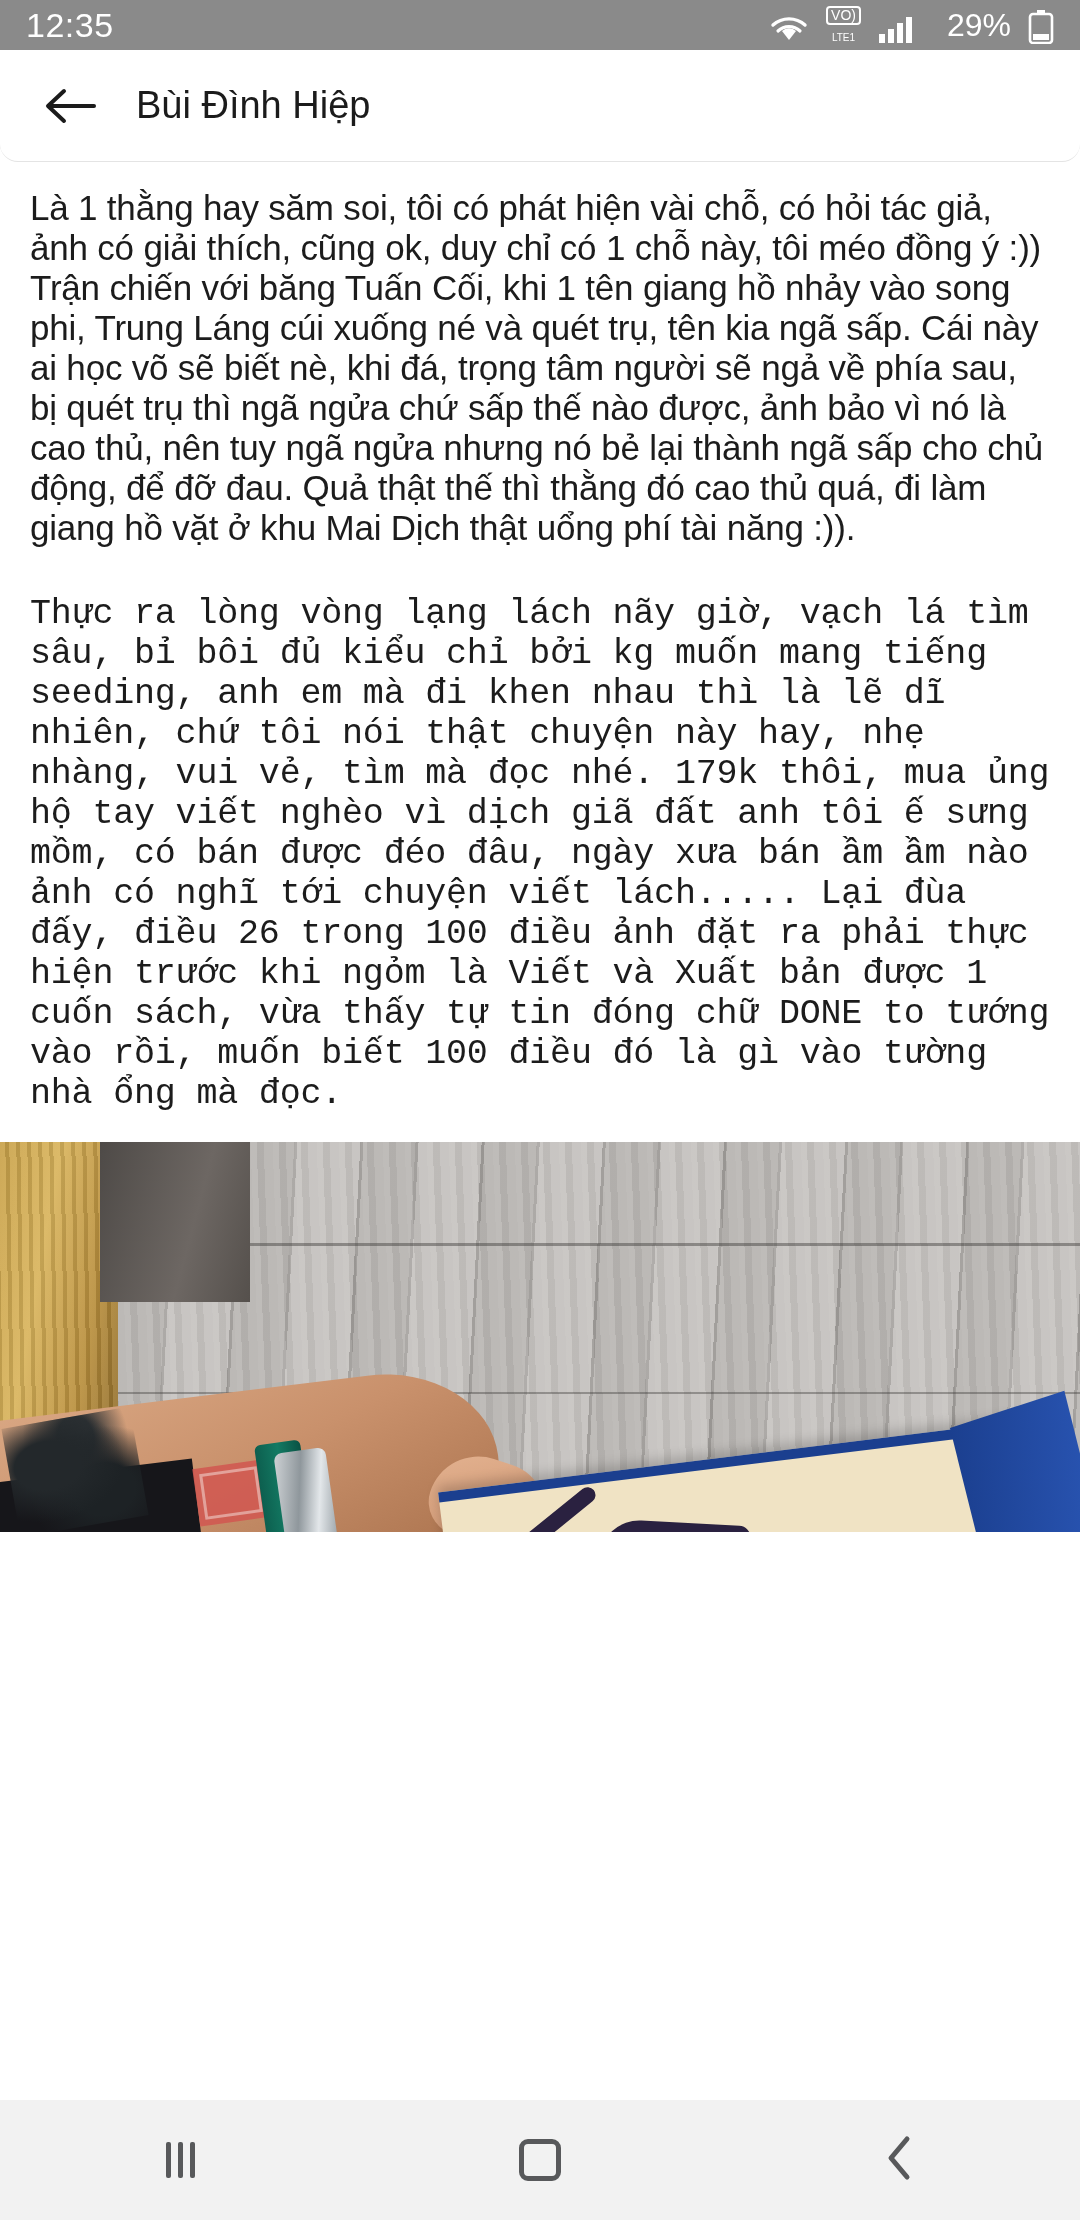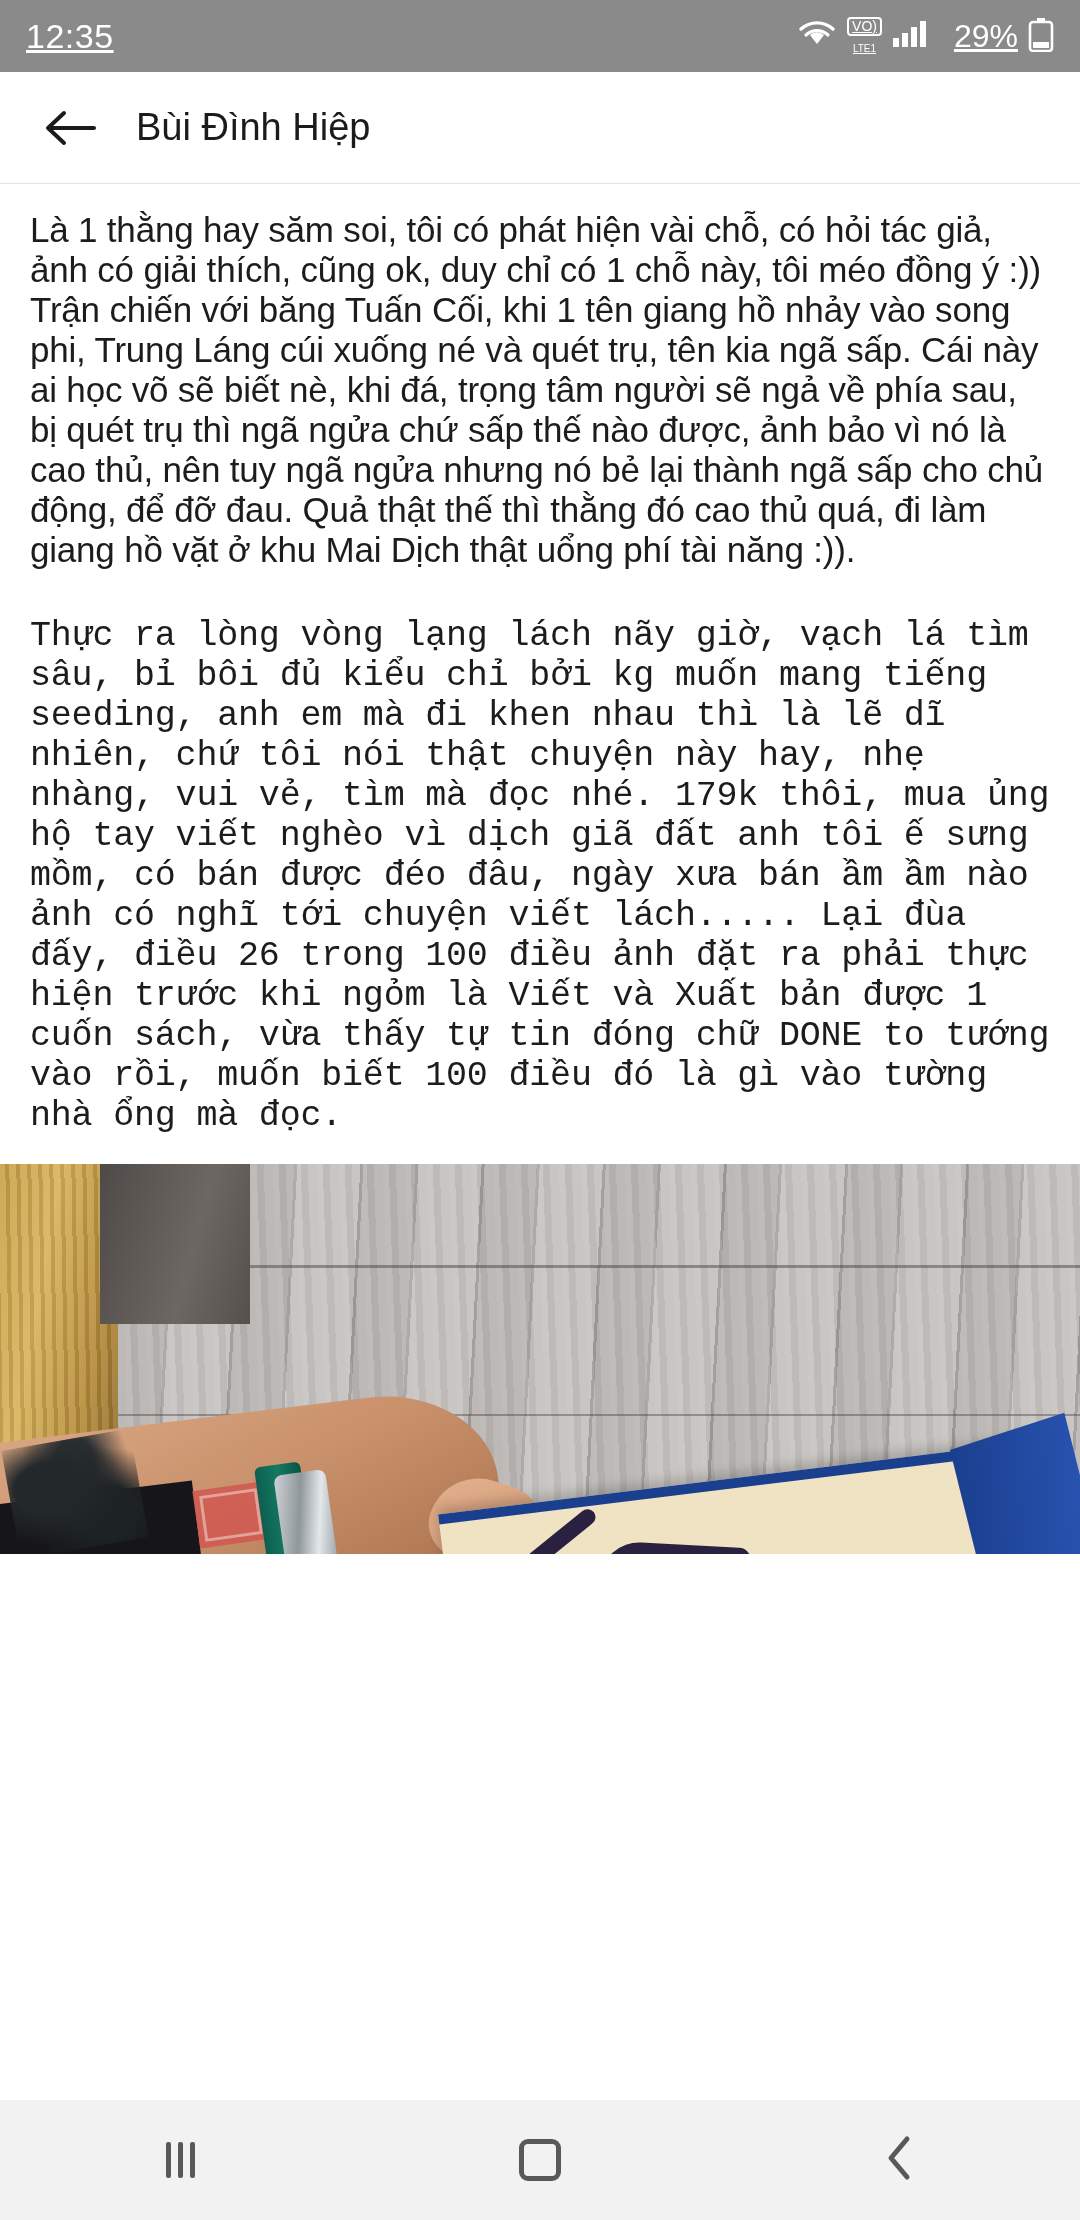--- a/index.html
+++ b/index.html
@@ -6,37 +6,36 @@
   html, body {
     width: 1080px;
     height: 2220px;
     background: #ffffff;
     font-family: "Liberation Sans", sans-serif;
     overflow: hidden;
   }
 
   
   .status-bar {
-    height: 72px;
+    height: 50px;
     background: #8a8a8a;
     color: #ffffff;
     display: flex;
     align-items: center;
     justify-content: space-between;
     padding: 0 26px;
-    text-decoration: underline;
   }
   .status-time {
     font-size: 34px;
     letter-spacing: .5px;
   }
   .status-right {
     display: flex;
-    align-items: flex-start;
-    gap: 10px;
+    align-items: flex-end;
+    gap: 17px;
   }
   .icon-wifi svg, .icon-signal svg, .icon-battery svg { display: block; }
   .volte {
     display: flex;
     flex-direction: column;
     align-items: center;
     line-height: 1;
     font-size: 15px;
     transform: translateY(-1px);
   }
@@ -54,20 +53,21 @@
   }
 
   
   .app-bar {
     height: 112px;
     background: #ffffff;
     display: flex;
     align-items: center;
     padding: 8px 34px;
     border-bottom: 1px solid #e4e4e4;
+    border-radius: 18px;
   }
   .back-btn {
     width: 72px;
     height: 72px;
     display: flex;
     align-items: center;
     justify-content: center;
     cursor: pointer;
   }
   .app-title {

